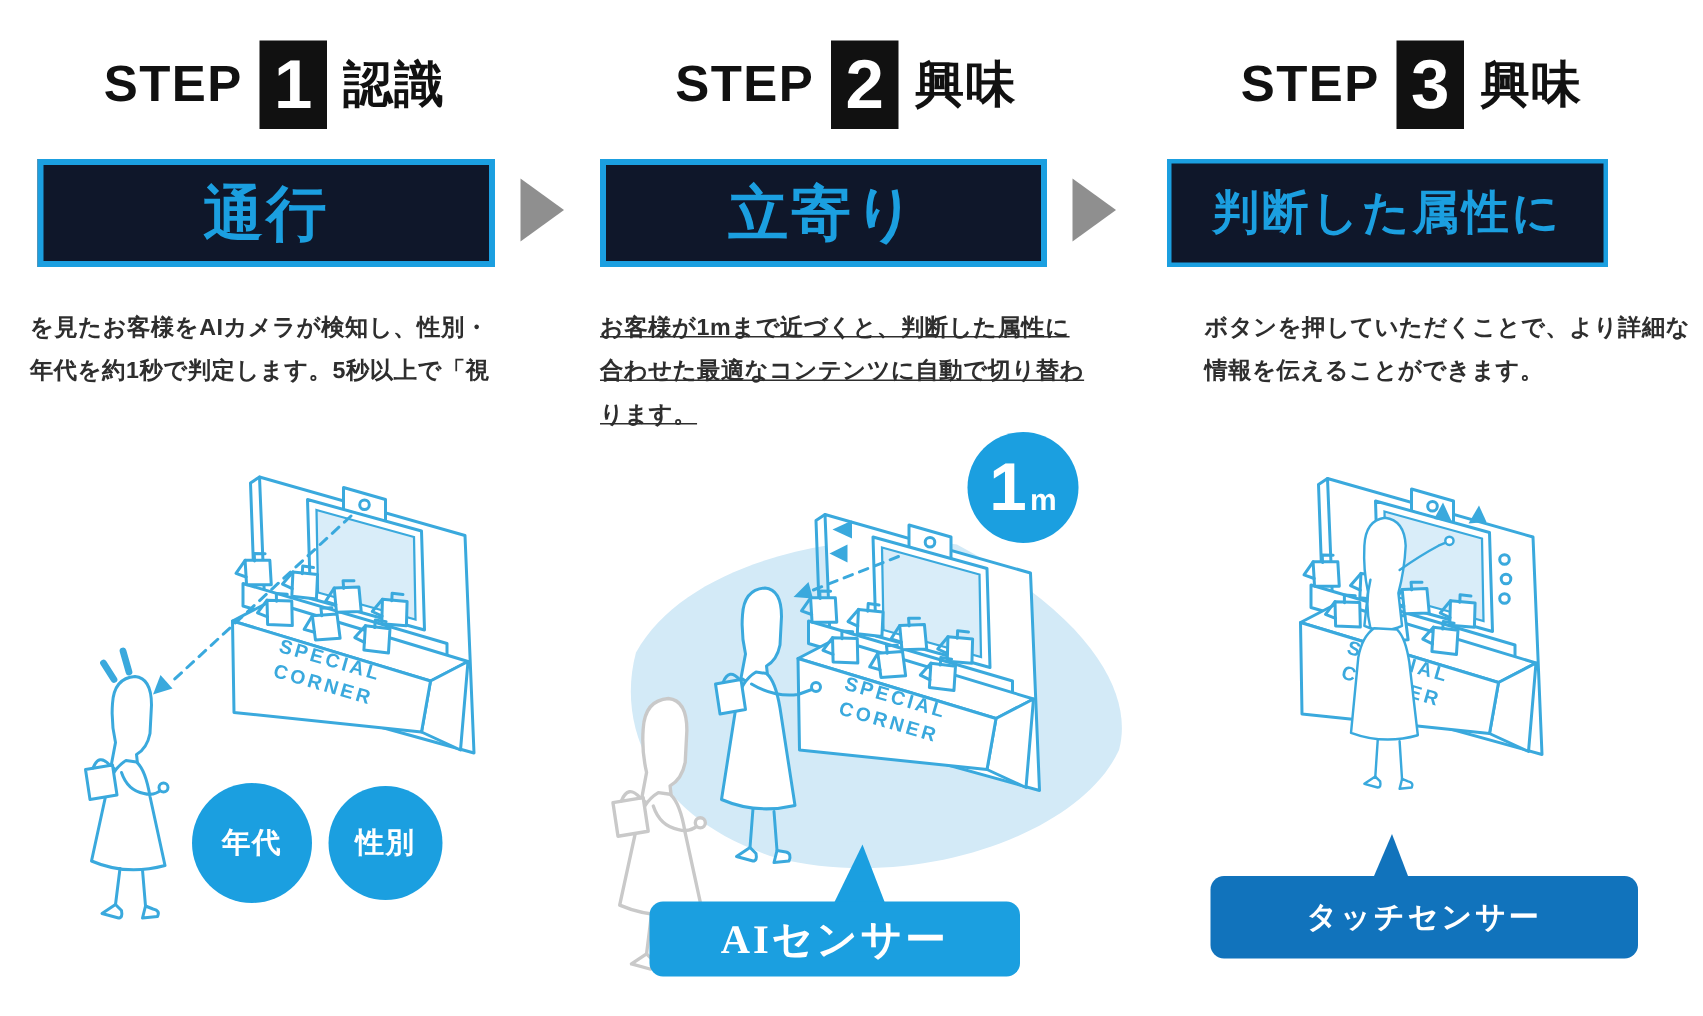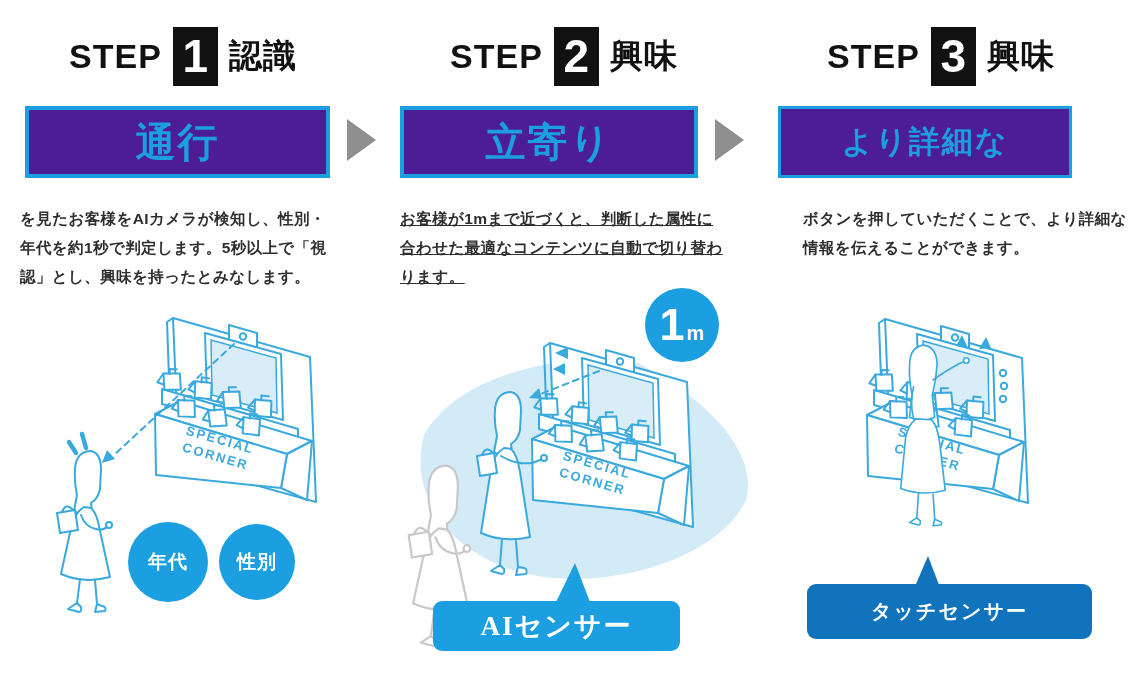--- a/index.html
+++ b/index.html
@@ -9,21 +9,21 @@
   
   .step-header{position:absolute;top:26px;height:60px;display:flex;align-items:center;
                justify-content:center;gap:11px;}
   .step-word{font-size:34px;font-weight:700;color:var(--step_black);letter-spacing:1px;}
   .step-num{width:45px;height:59px;background:var(--step_black);color:#fff;font-size:46px;
             font-weight:700;display:flex;align-items:center;justify-content:center;}
   .step-cat{font-size:33px;font-weight:700;color:var(--step_black);letter-spacing:1px;}
 
   
   .flow-box{position:absolute;top:106px;height:72px;border:4px solid var(--accent);
-            box-sizing:border-box;background:#4c1d95;display:flex;align-items:center;justify-content:center;}
+            box-sizing:border-box;background:#0f172a;display:flex;align-items:center;justify-content:center;}
   .flow-box span{font-size:40px;font-weight:700;color:var(--accent);letter-spacing:2px;}
   .flow-box.thin{border-width:3px;}
   .flow-box.thin span{font-size:31px;}
 
   .flow-arrow{position:absolute;top:119px;width:0;height:0;
               border-top:21px solid transparent;border-bottom:21px solid transparent;
               border-left:29px solid var(--arrow_gray);}
 
   
   .desc{position:absolute;top:204px;font-size:15.5px;line-height:29px;color:var(--text);
@@ -117,21 +117,20 @@
     <span class="step-num">1</span>
     <span class="step-cat">認識</span>
   </div>
   <div class="flow-box" style="left:25px;width:305px;">
     <span>通行</span>
   </div>
   <div class="flow-arrow" style="left:347px;"></div>
   <div class="desc" style="left:20px;width:336px;">
     <div>を見たお客様をAIカメラが検知し、性別・</div>
     <div>年代を約1秒で判定します。5秒以上で「視</div>
-    <div>認」とし、興味を持ったとみなします。</div>
   </div>
 
   <svg class="art" style="left:10px;top:312px;" width="360" height="330" viewBox="0 0 360 330">
     <use href="#stand-def"></use>
     <path class="ln dash" d="M224,32 L104,143"></path>
     <polygon class="fc" points="92,151 97,138 105,147"></polygon>
     <path class="ln thick" d="M59,130 L66,141 M72,122 L76,136"></path>
     <use href="#girl-walk"></use>
   </svg>
 
@@ -190,21 +189,21 @@
   <div class="sensor-label" id="ai-label">
     <span>AIセンサー</span>
   </div>
 
   <div class="step-header" style="left:776px;width:330px;">
     <span class="step-word">STEP</span>
     <span class="step-num">3</span>
     <span class="step-cat">興味</span>
   </div>
   <div class="flow-box thin" style="left:778px;width:294px;">
-    <span>より詳細な</span>
+    <span>判断した属性に</span>
   </div>
   <div class="desc" style="left:803px;width:340px;">
     <div>ボタンを押していただくことで、より詳細な</div>
     <div>情報を伝えることができます。</div>
   </div>
 
   <svg class="art" style="left:790px;top:285px;" width="345" height="332" viewBox="0 0 345 332">
     <use href="#stand-def" transform="translate(-68,28)"></use>
     <g transform="translate(24,14) scale(0.81)">
       <path class="fw" d="M135,57 Q119,59 118,80 Q117,100 121,118 L118,146 Q134,153 149,146 L146,119 Q151,100 152,80 Q151,59 135,57 Z"></path>

